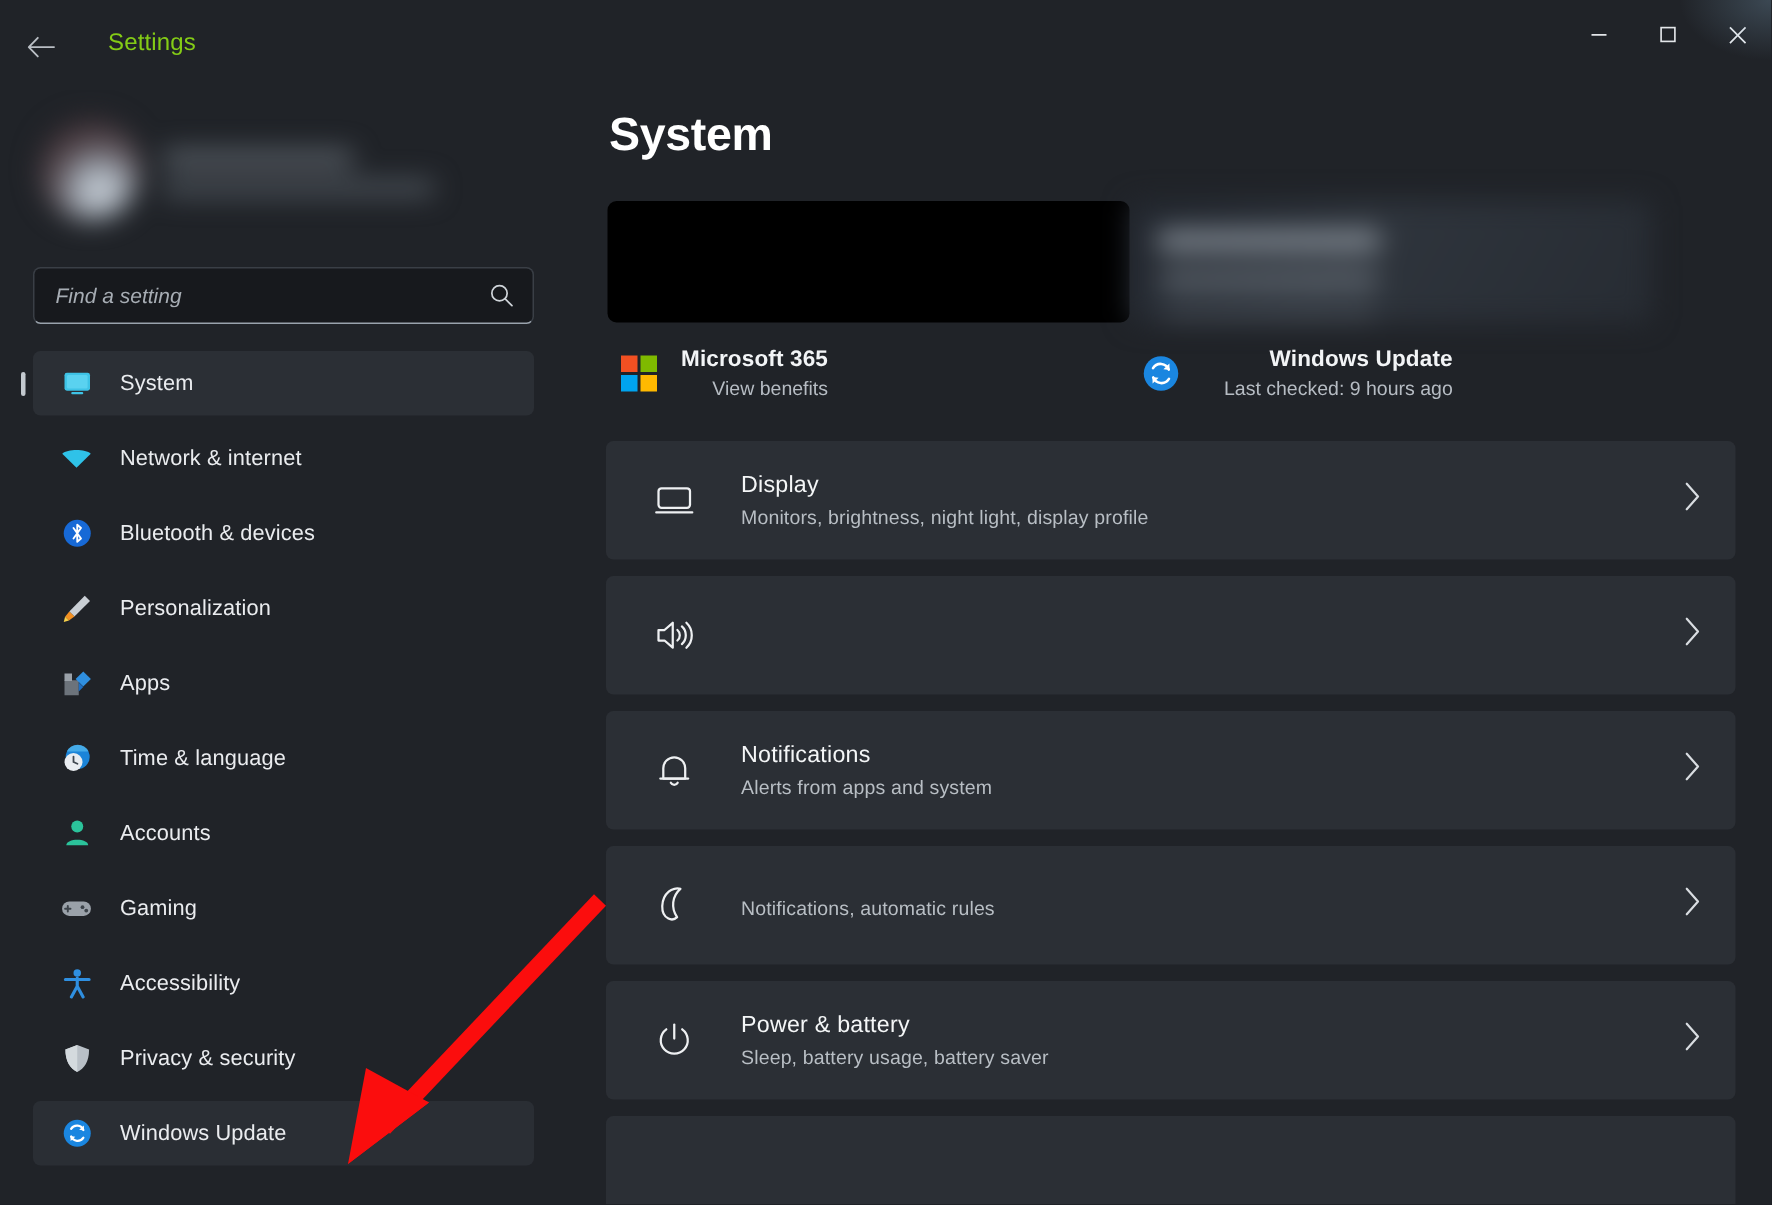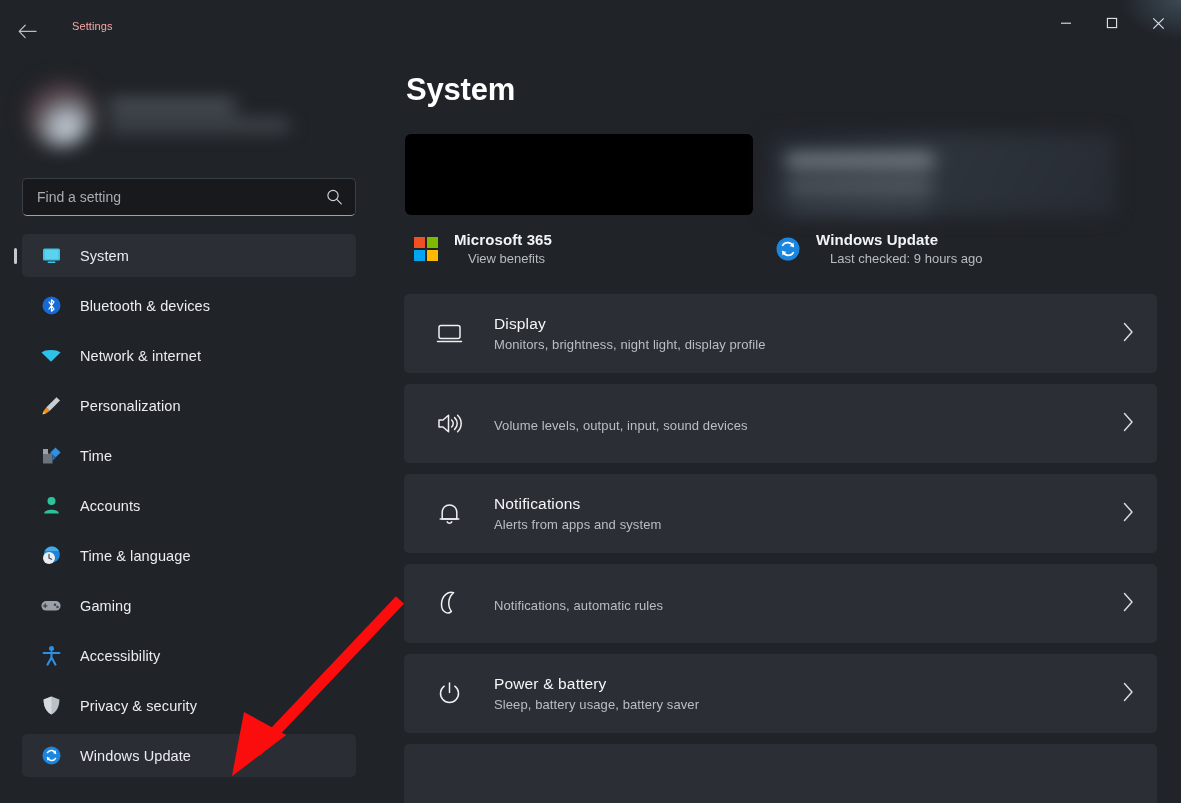--- a/index.html
+++ b/index.html
@@ -29,22 +29,22 @@
   }
   .back-btn {
     width: 34px; height: 34px;
     margin-left: 10px; margin-top: 14px;
     display: flex; align-items: center; justify-content: center;
     border-radius: 5px;
     cursor: pointer;
   }
   .win-title {
     margin-top: 20px; margin-left: 28px;
-    font-size: 11px;
-    color: #fca5a5;
+    font-size: 16px;
+    color: #84cc16;
     letter-spacing: .1px;
   }
   .win-ctrls {
     position: absolute;
     right: 0; top: 0;
     display: flex;
   }
   .wc {
     width: 46px; height: 46px;
     display: flex; align-items: center; justify-content: center;
@@ -102,20 +102,21 @@
     width: 100%; height: 38px;
     background: #17191d;
     border: 1px solid #3a3f46;
     border-bottom: 1px solid #9aa3ad;
     border-radius: 5px;
     color: #c8ccd1;
     font-size: 14px;
     font-family: "Liberation Sans", sans-serif;
     padding: 0 40px 0 14px;
     outline: none;
+    font-style: italic;
   }
   .search-box::placeholder { color: #a7adb4; }
   .search-icon {
     position: absolute;
     right: 13px; top: 50%;
     transform: translateY(-50%);
     pointer-events: none;
   }
 
   .nav { margin-top: 18px; padding: 0 22px; }
@@ -165,23 +166,23 @@
     font-size: 31px;
     font-weight: bold;
     color: #ffffff;
     margin-top: 12px;
     margin-left: 2px;
     letter-spacing: -.2px;
   }
 
   .cards-row {
     display: flex;
-    gap: 14px;
     margin-top: 26px;
     margin-left: 1px;
+    text-align: right;
   }
   .info-card { width: 348px; cursor: pointer; }
   .card-art {
     height: 81px;
     border-radius: 6px;
     background: #000000;
   }
   .card-art.blurred {
     background: linear-gradient(120deg,#232830 0%,#2f353d 40%,#272c33 100%);
     filter: blur(9px);
@@ -299,35 +300,35 @@
               <rect x="2" y="3.5" width="17" height="12" rx="1.6" fill="#3ec3e6"></rect>
               <rect x="3.6" y="5" width="13.8" height="9" rx="1" fill="#5ad2f0"></rect>
               <rect x="6.5" y="16.4" width="8" height="1.5" rx=".7" fill="#3ec3e6"></rect>
             </svg>
           </span>
           <span class="nav-label">System</span>
         </div>
 
         <div class="nav-item">
           <span class="nav-ico">
+            <svg width="22" height="21" viewBox="0 0 22 21">
+              <path d="M1.5 7.5 C5 4.2 17 4.2 20.5 7.5 L11 16.8 Z" fill="#2fc2e8"></path>
+            </svg>
+          </span>
+          <span class="nav-label">Network &amp; internet</span>
+        </div>
+
+        <div class="nav-item">
+          <span class="nav-ico">
             <svg width="21" height="21" viewBox="0 0 21 21">
               <circle cx="10.5" cy="10.5" r="9" fill="#1769d6"></circle>
               <path d="M8 7 L13 14 L10.5 16.2 L10.5 4.8 L13 7 L8 14" fill="none" stroke="#ffffff" stroke-width="1.25" stroke-linejoin="round" stroke-linecap="round"></path>
             </svg>
           </span>
           <span class="nav-label">Bluetooth &amp; devices</span>
-        </div>
-
-        <div class="nav-item">
-          <span class="nav-ico">
-            <svg width="22" height="21" viewBox="0 0 22 21">
-              <path d="M1.5 7.5 C5 4.2 17 4.2 20.5 7.5 L11 16.8 Z" fill="#2fc2e8"></path>
-            </svg>
-          </span>
-          <span class="nav-label">Network &amp; internet</span>
         </div>
 
         <div class="nav-item">
           <span class="nav-ico">
             <svg width="21" height="21" viewBox="0 0 21 21">
               <path d="M15.5 2.2 L19 5.6 L8.6 16 L5.2 12.6 Z" fill="#c9ced4"></path>
               <path d="M5.2 12.6 L8.6 16 L5 18.6 L2.4 16.2 Z" fill="#f29023"></path>
               <path d="M2.4 16.2 L5 18.6 L1.5 19.6 Z" fill="#f7d14b"></path>
             </svg>
           </span>
@@ -336,43 +337,43 @@
 
         <div class="nav-item">
           <span class="nav-ico">
             <svg width="21" height="21" viewBox="0 0 21 21">
               <rect x="2" y="8.5" width="9.5" height="10" fill="#6c737b"></rect>
               <rect x="2" y="4" width="5" height="5" fill="#9aa1a9"></rect>
               <path d="M14.5 2.6 L19.6 7.6 L14.5 12.6 L9.4 7.6 Z" fill="#2f8fe0"></path>
               <path d="M11.5 10 L14.5 13 L11.5 16 Z" fill="#1e6fc4"></path>
             </svg>
           </span>
-          <span class="nav-label">Time</span>
-        </div>
-
-        <div class="nav-item">
-          <span class="nav-ico">
-            <svg width="21" height="21" viewBox="0 0 21 21">
-              <circle cx="10.5" cy="6" r="4" fill="#2bc39b"></circle>
-              <path d="M3.2 18.5 C3.2 13.6 17.8 13.6 17.8 18.5 Z" fill="#2bc39b"></path>
-            </svg>
-          </span>
-          <span class="nav-label">Accounts</span>
+          <span class="nav-label">Apps</span>
         </div>
 
         <div class="nav-item">
           <span class="nav-ico">
             <svg width="21" height="21" viewBox="0 0 21 21">
               <circle cx="10.8" cy="9.6" r="8" fill="#1b84d8"></circle>
               <path d="M3.6 6 A8 8 0 0 1 18 6 Z" fill="#4fb4ec" opacity=".8"></path>
               <circle cx="8" cy="13" r="6" fill="#e9edf1"></circle>
               <path d="M8 9.4 L8 13 L10.6 14.2" fill="none" stroke="#404850" stroke-width="1.2" stroke-linecap="round"></path>
             </svg>
           </span>
           <span class="nav-label">Time &amp; language</span>
+        </div>
+
+        <div class="nav-item">
+          <span class="nav-ico">
+            <svg width="21" height="21" viewBox="0 0 21 21">
+              <circle cx="10.5" cy="6" r="4" fill="#2bc39b"></circle>
+              <path d="M3.2 18.5 C3.2 13.6 17.8 13.6 17.8 18.5 Z" fill="#2bc39b"></path>
+            </svg>
+          </span>
+          <span class="nav-label">Accounts</span>
         </div>
 
         <div class="nav-item">
           <span class="nav-ico">
             <svg width="22" height="21" viewBox="0 0 22 21">
               <rect x="1.4" y="6" width="19.2" height="9.6" rx="4.8" fill="#9aa1a9"></rect>
               <path d="M5.2 9 L5.2 12.6 M3.4 10.8 L7 10.8" stroke="#3c434a" stroke-width="1.3" stroke-linecap="round"></path>
               <circle cx="15" cy="9.8" r="1.25" fill="#3c434a"></circle>
               <circle cx="17.5" cy="12" r="1.25" fill="#3c434a"></circle>
             </svg>
@@ -482,21 +483,20 @@
         <div class="list-row">
           <span class="row-ico">
             <svg width="27" height="27" viewBox="0 0 27 27">
               <path d="M3 10 H7 L12.5 5.2 V21.8 L7 17 H3 Z" fill="none" stroke="currentColor" stroke-width="1.5" stroke-linejoin="round"></path>
               <path d="M15.6 10 A4.6 4.6 0 0 1 15.6 17" fill="none" stroke="currentColor" stroke-width="1.5" stroke-linecap="round"></path>
               <path d="M18.6 7.6 A8 8 0 0 1 18.6 19.4" fill="none" stroke="currentColor" stroke-width="1.5" stroke-linecap="round"></path>
               <path d="M21.6 5.2 A11.4 11.4 0 0 1 21.6 21.8" fill="none" stroke="currentColor" stroke-width="1.5" stroke-linecap="round"></path>
             </svg>
           </span>
           <div class="row-txt">
-            <div class="row-s">Volume levels, output, input, sound devices</div>
           </div>
           <span class="chev">
             <svg width="14" height="22" viewBox="0 0 14 22">
               <path d="M3.5 2.5 L11 11 L3.5 19.5" fill="none" stroke="currentColor" stroke-width="1.45" stroke-linecap="round" stroke-linejoin="round"></path>
             </svg>
           </span>
         </div>
 
         <div class="list-row">
           <span class="row-ico">

